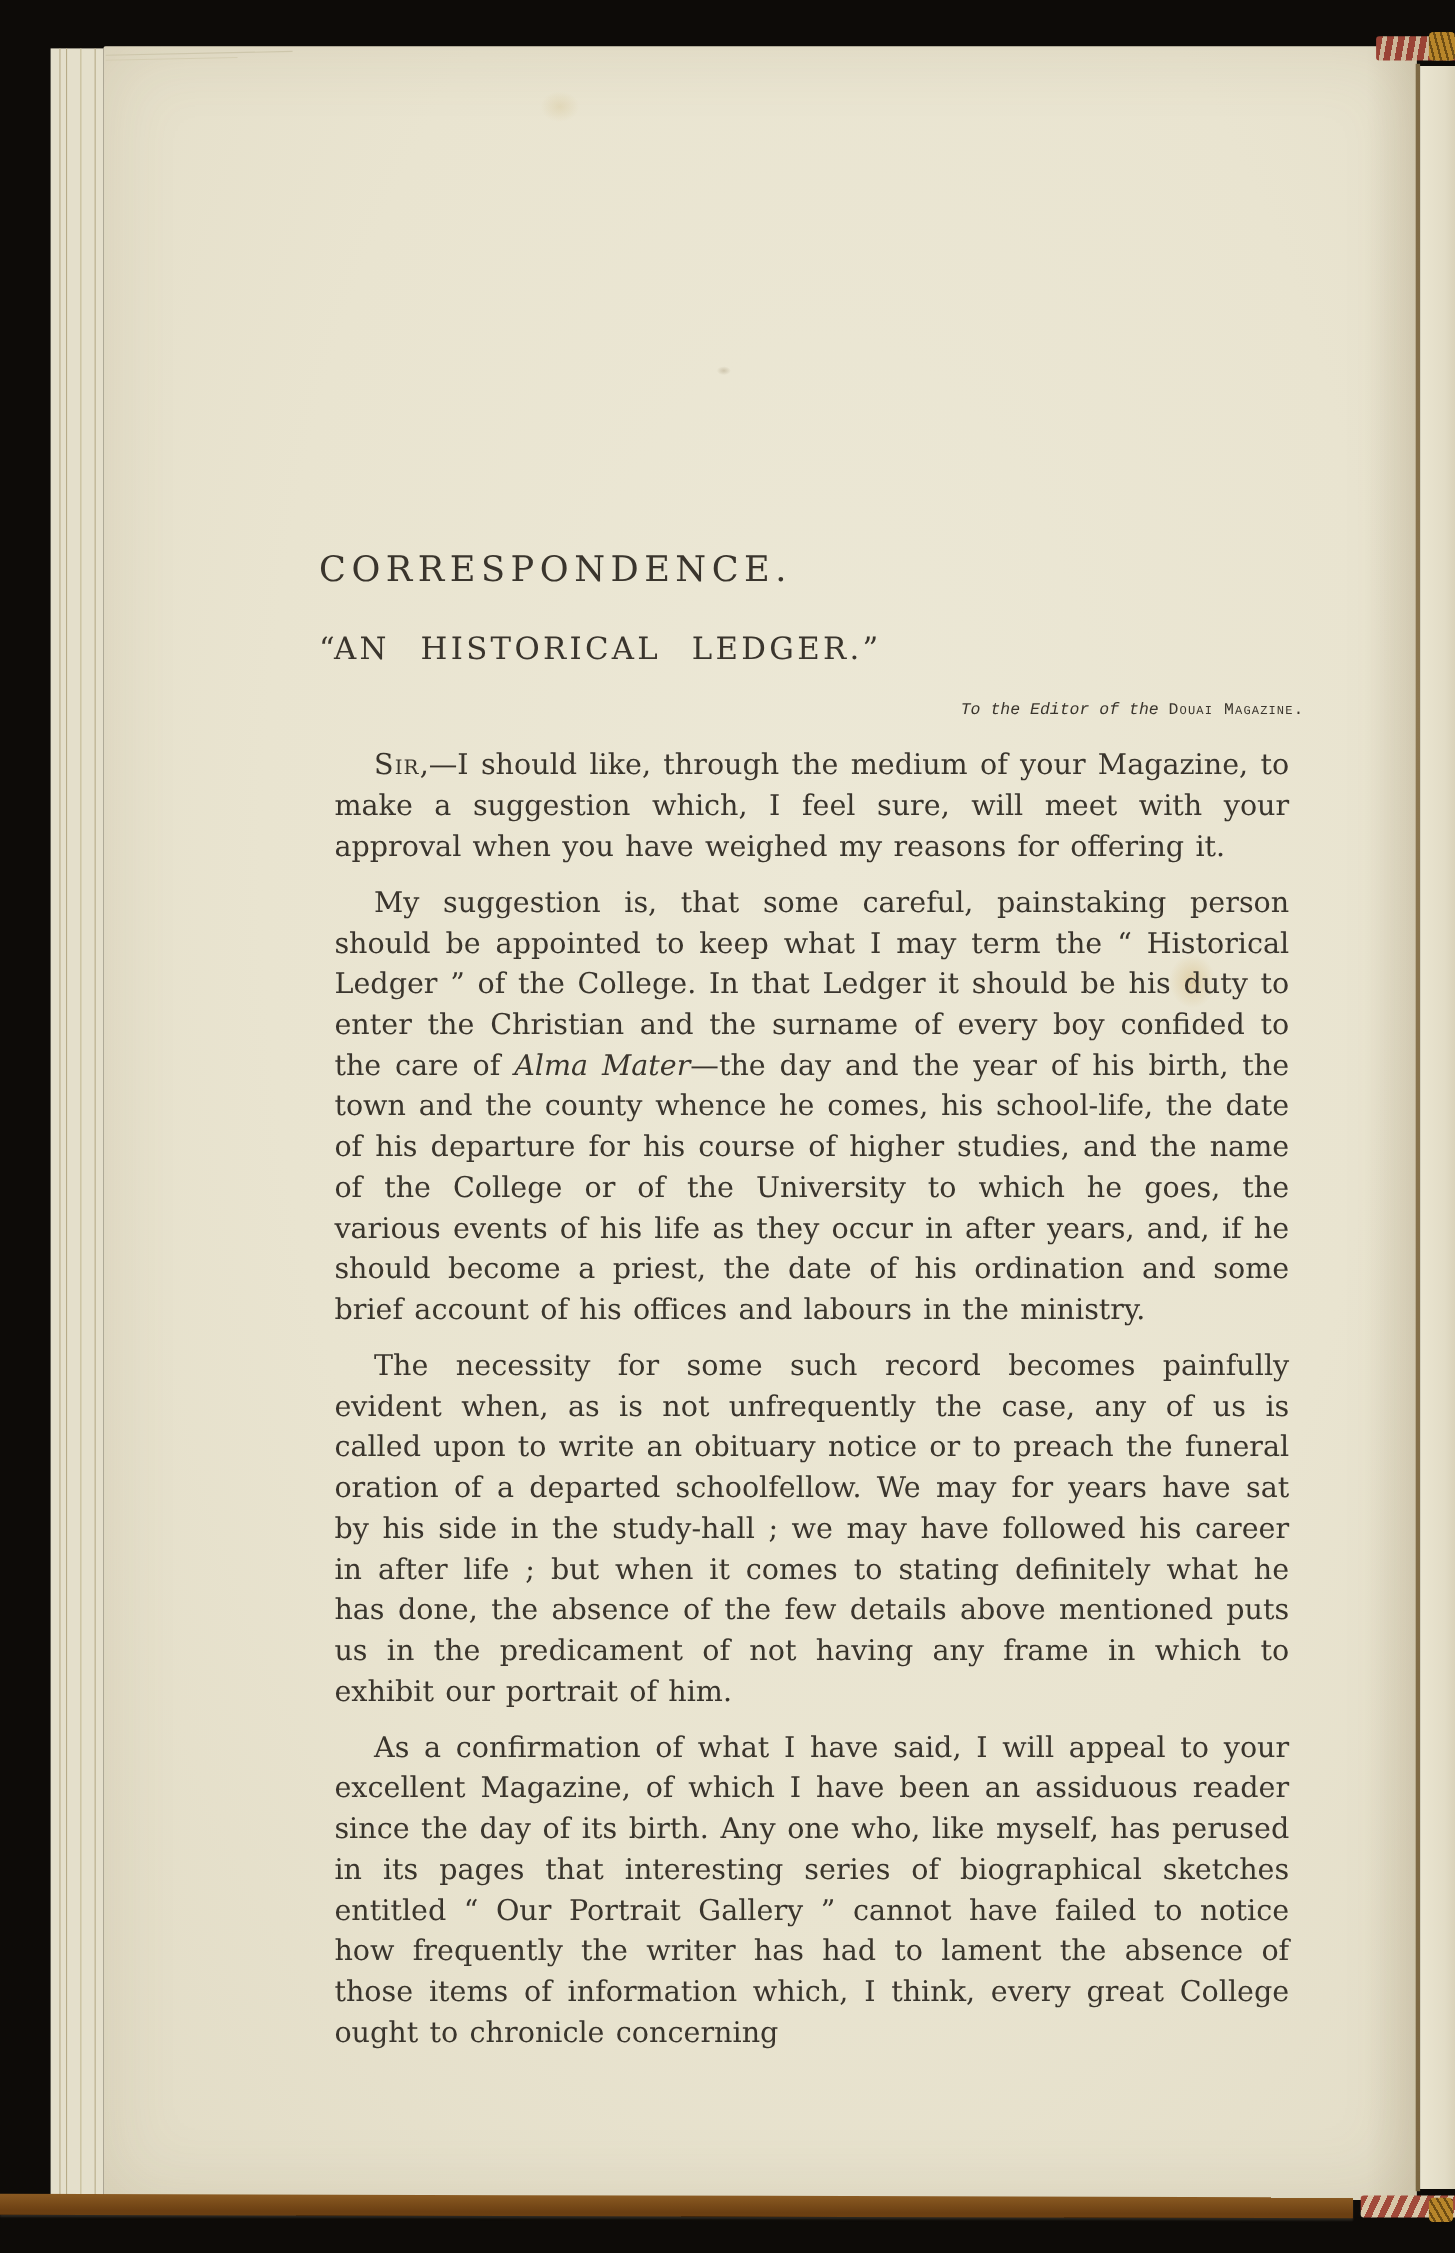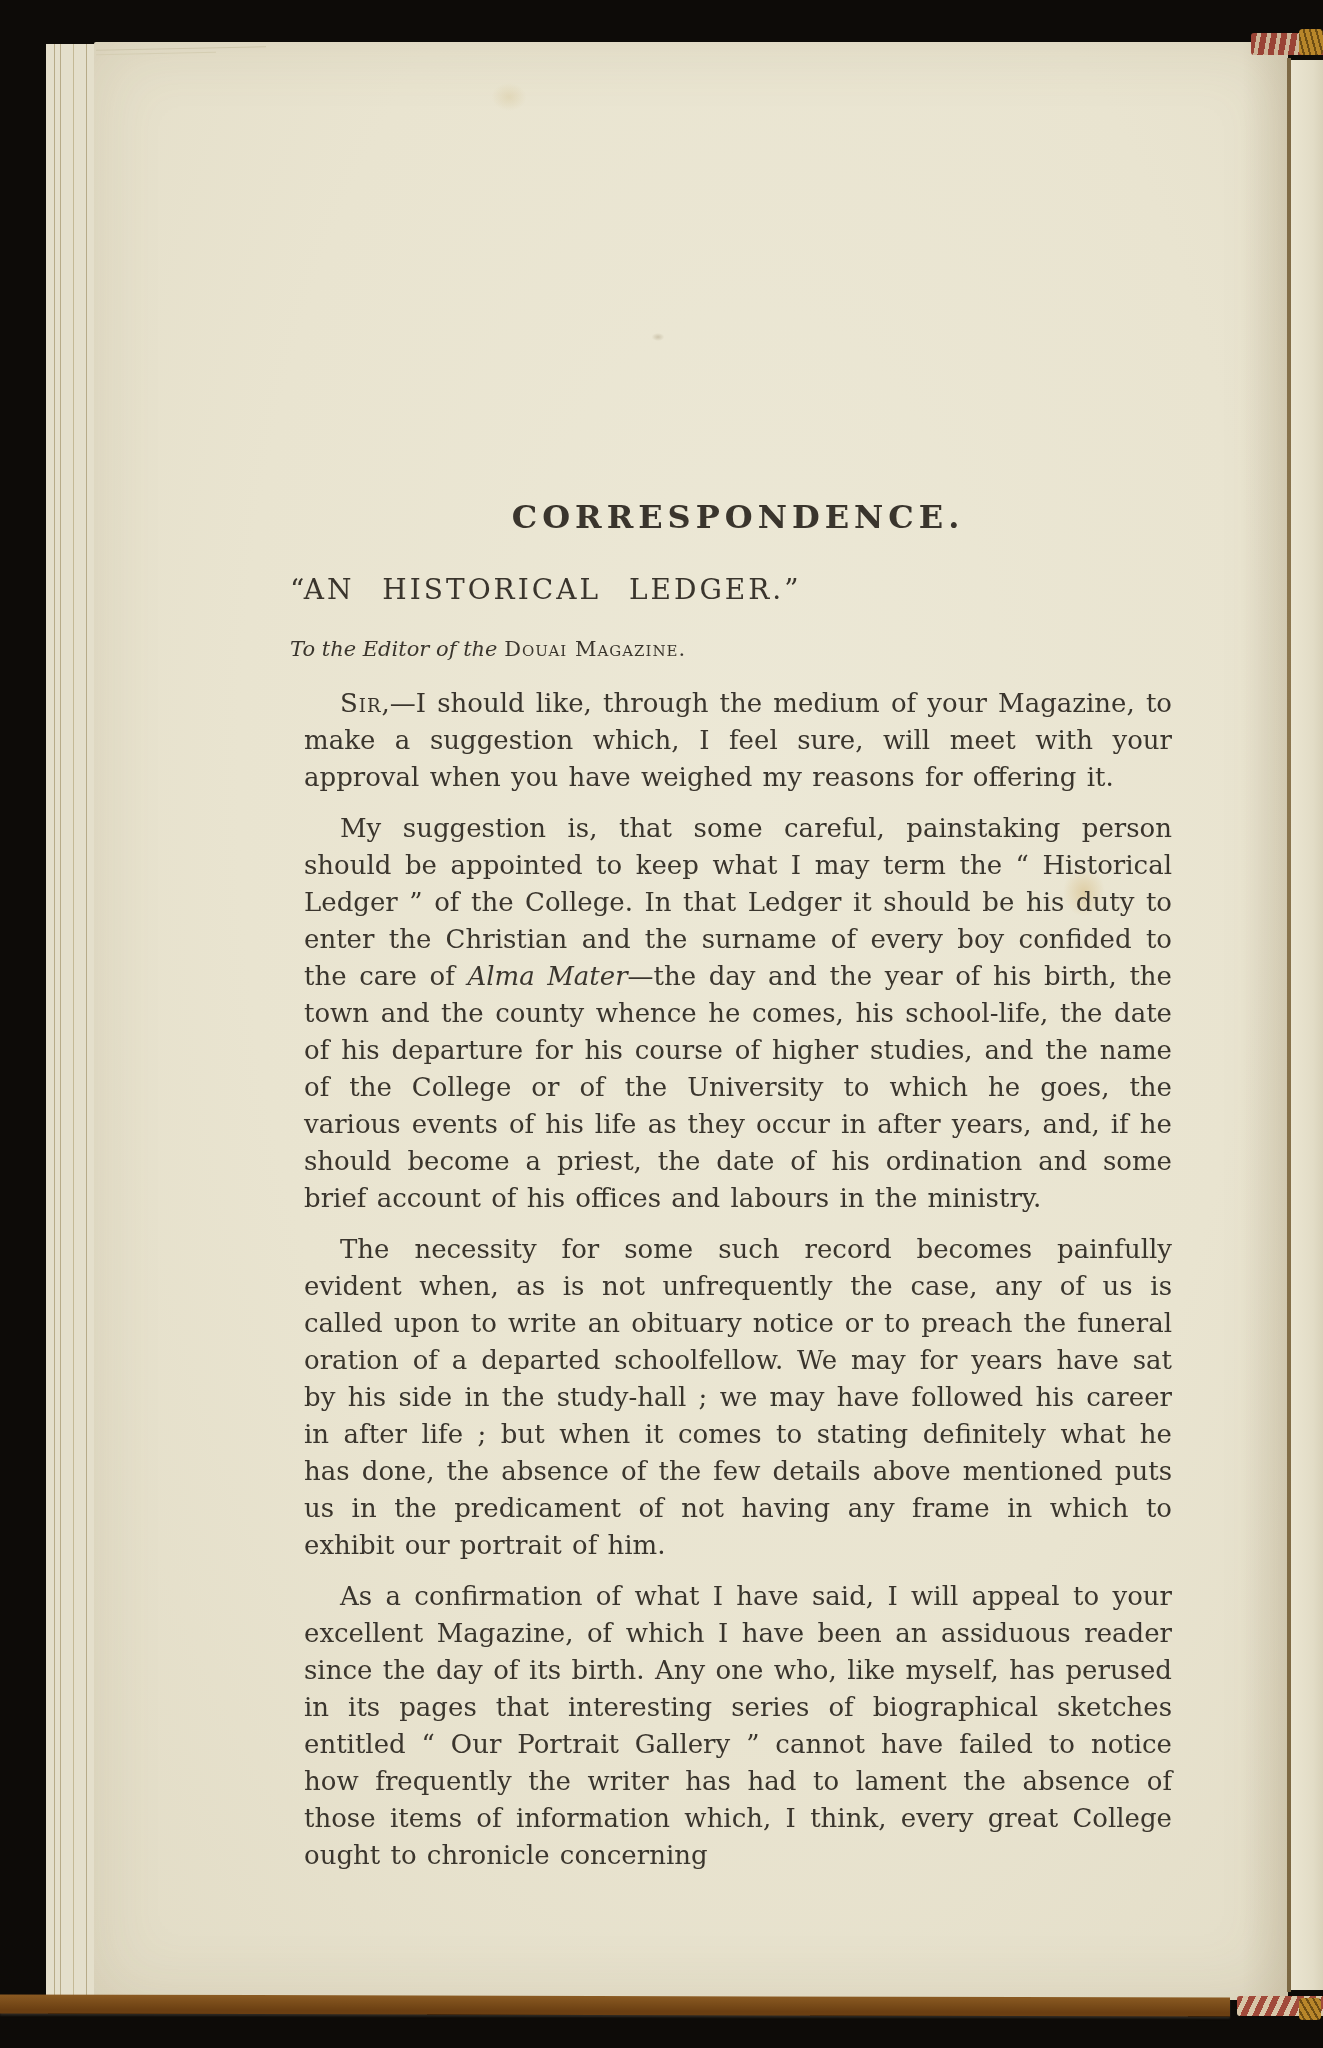--- a/index.html
+++ b/index.html
@@ -116,29 +116,29 @@
     transform: rotate(0.15deg);
   }
 
   
   .content {
     position: absolute;
     left: 196px; top: 456px; width: 896px;
     color: #3a352d;
   }
   .title {
-    font-size: 32px; font-weight: bold; letter-spacing: 5px;
-    text-align: center; margin: 0 0 37px 0;
+    font-size: 32px; font-weight: normal; letter-spacing: 5px;
+    text-align: left; margin: 0 0 37px 0;
   }
   .subtitle {
     font-size: 28px; font-weight: normal; letter-spacing: 3px; word-spacing: 16px;
     text-align: left; margin: 17px 0 31px 0;
   }
   .byline {
-    font-size: 21px; text-align: left; margin: 0 0 24px 0;
+    font-size: 15px; text-align: right; margin: 0 0 24px 0; font-family: Liberation Mono, monospace;
   }
   .letter-body p {
     font-size: 26px; line-height: 37px; margin: 14px;
     text-align: justify; text-indent: 36px; word-spacing: 2px;
   }
   .run-italic { font-style: italic; }
   .run-smallcaps { font-variant: small-caps; letter-spacing: 1px; }
 </style>
 </head>
 <body>

